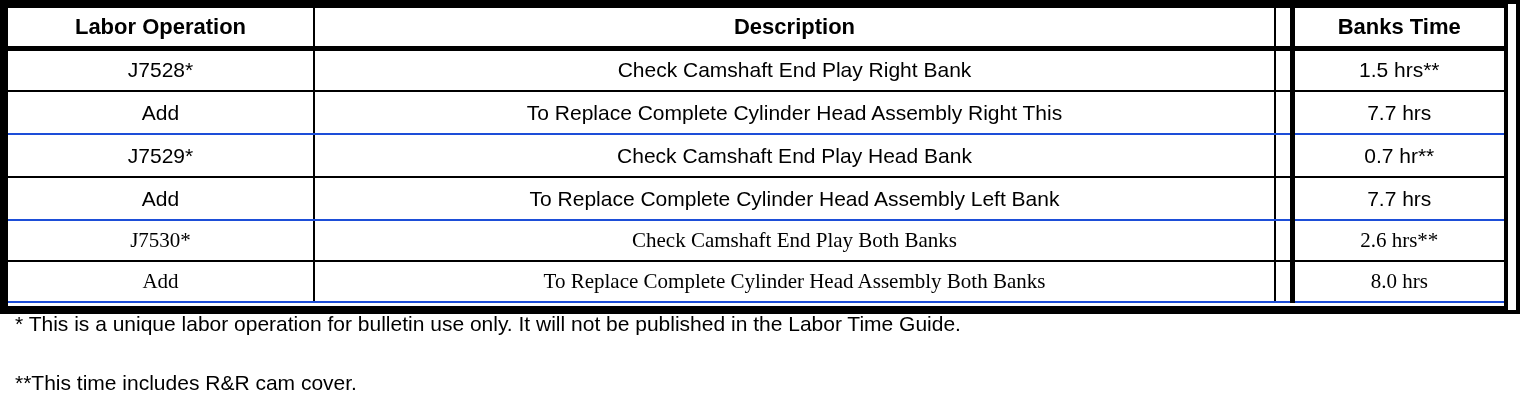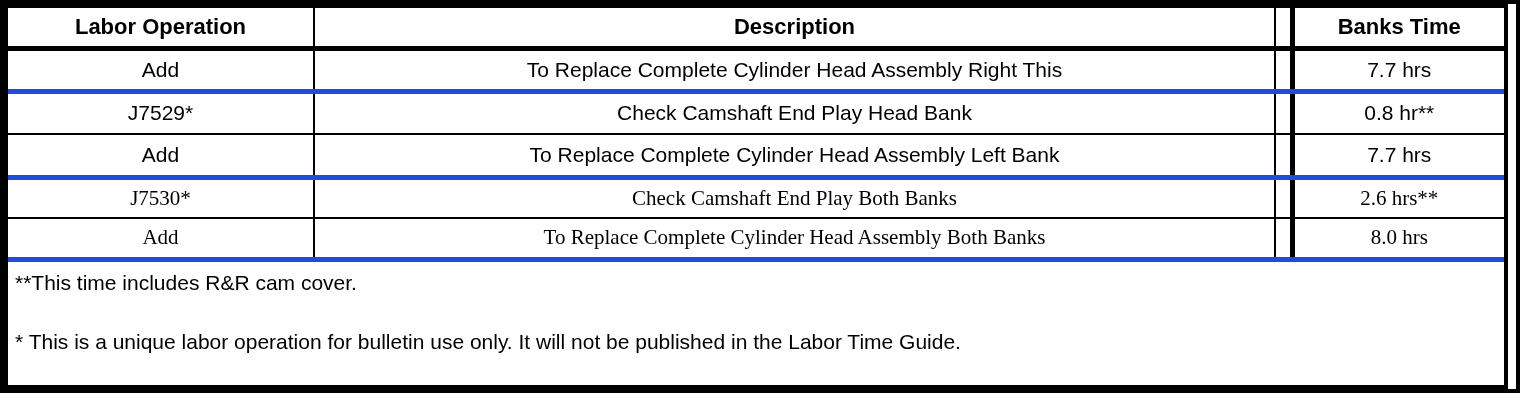--- a/index.html
+++ b/index.html
@@ -9,21 +9,21 @@
     width: 1520px;
     height: 408px;
     overflow: hidden;
     font-family: "Liberation Sans", sans-serif;
     color: #000000;
   }
   .frame {
     position: absolute;
     left: 0; top: 0;
     width: 1520px;
-    height: 393px;
+    height: 314px;
     box-sizing: border-box;
     border: 4px solid #000000;
     background: #ffffff;
   }
   .tablebox {
     position: absolute;
     left: 0; top: 0; bottom: 0;
     right: 8px;                 
     box-sizing: border-box;
     border: 4px solid #000000;
@@ -44,21 +44,21 @@
   }
   table.labor th {
     font-size: 22px;
     font-weight: bold;
   }
   tr.hdr       { height: 40px; }
   tr.hdr > *   { border-bottom: 5px solid #000; }
   tr.thin      { height: 43px; }
   tr.thin > *  { border-bottom: 2px solid #000; }
   tr.thick     { height: 43px; }
-  tr.thick > * { border-bottom: 5px solid #1d4ed8; }
+  tr.thick > * { border-bottom: 2px solid #1d4ed8; }
   tr.thin.short, tr.thick.short { height: 41px; font-family: Liberation Serif, serif; }
   .c-op   { border-right: 2px solid #000; }
   .c-desc { border-right: 2px solid #000; margin-left: 31px; }
   .c-gap  { }                                  
   .c-time { border-left: 5px solid #000; }
   .notes {
     padding: 9px 10px 0 7px;
     font-size: 21px;
     text-align: left;
   }
@@ -81,31 +81,37 @@
         <col style="width:17px">
         <col style="width:212px">
       </colgroup>
       <tbody>
           <tr class="hdr">
         <th class="c-op">Labor Operation</th>
         <th class="c-desc">Description</th>
         <th class="c-gap"></th>
         <th class="c-time">Banks Time</th>
       </tr>
+      <tr class="thin">
+        <td class="c-op">J7528*</td>
+        <td class="c-desc">Check Camshaft End Play Right Bank</td>
+        <td class="c-gap"></td>
+        <td class="c-time">1.5 hrs**</td>
+      </tr>
       <tr class="thick">
         <td class="c-op">Add</td>
         <td class="c-desc">To Replace Complete Cylinder Head Assembly Right This</td>
         <td class="c-gap"></td>
         <td class="c-time">7.7 hrs</td>
       </tr>
       <tr class="thin">
         <td class="c-op">J7529*</td>
         <td class="c-desc">Check Camshaft End Play Head Bank</td>
         <td class="c-gap"></td>
-        <td class="c-time">0.8 hr**</td>
+        <td class="c-time">0.7 hr**</td>
       </tr>
       <tr class="thick">
         <td class="c-op">Add</td>
         <td class="c-desc">To Replace Complete Cylinder Head Assembly Left Bank</td>
         <td class="c-gap"></td>
         <td class="c-time">7.7 hrs</td>
       </tr>
       <tr class="thin short">
         <td class="c-op">J7530*</td>
         <td class="c-desc">Check Camshaft End Play Both Banks</td>
@@ -115,18 +121,18 @@
       <tr class="thick short">
         <td class="c-op">Add</td>
         <td class="c-desc">To Replace Complete Cylinder Head Assembly Both Banks</td>
         <td class="c-gap"></td>
         <td class="c-time">8.0 hrs</td>
       </tr>
     </tbody>
       </table>
 
     <div class="notes">
+      <p>* This is a unique labor operation for bulletin use only. It will not be published in the Labor Time Guide.</p>
       <p>**This time includes R&amp;R cam cover.</p>
-      <p>* This is a unique labor operation for bulletin use only. It will not be published in the Labor Time Guide.</p>
     </div>
 
   </div>
 </div>
 
 </body></html>

